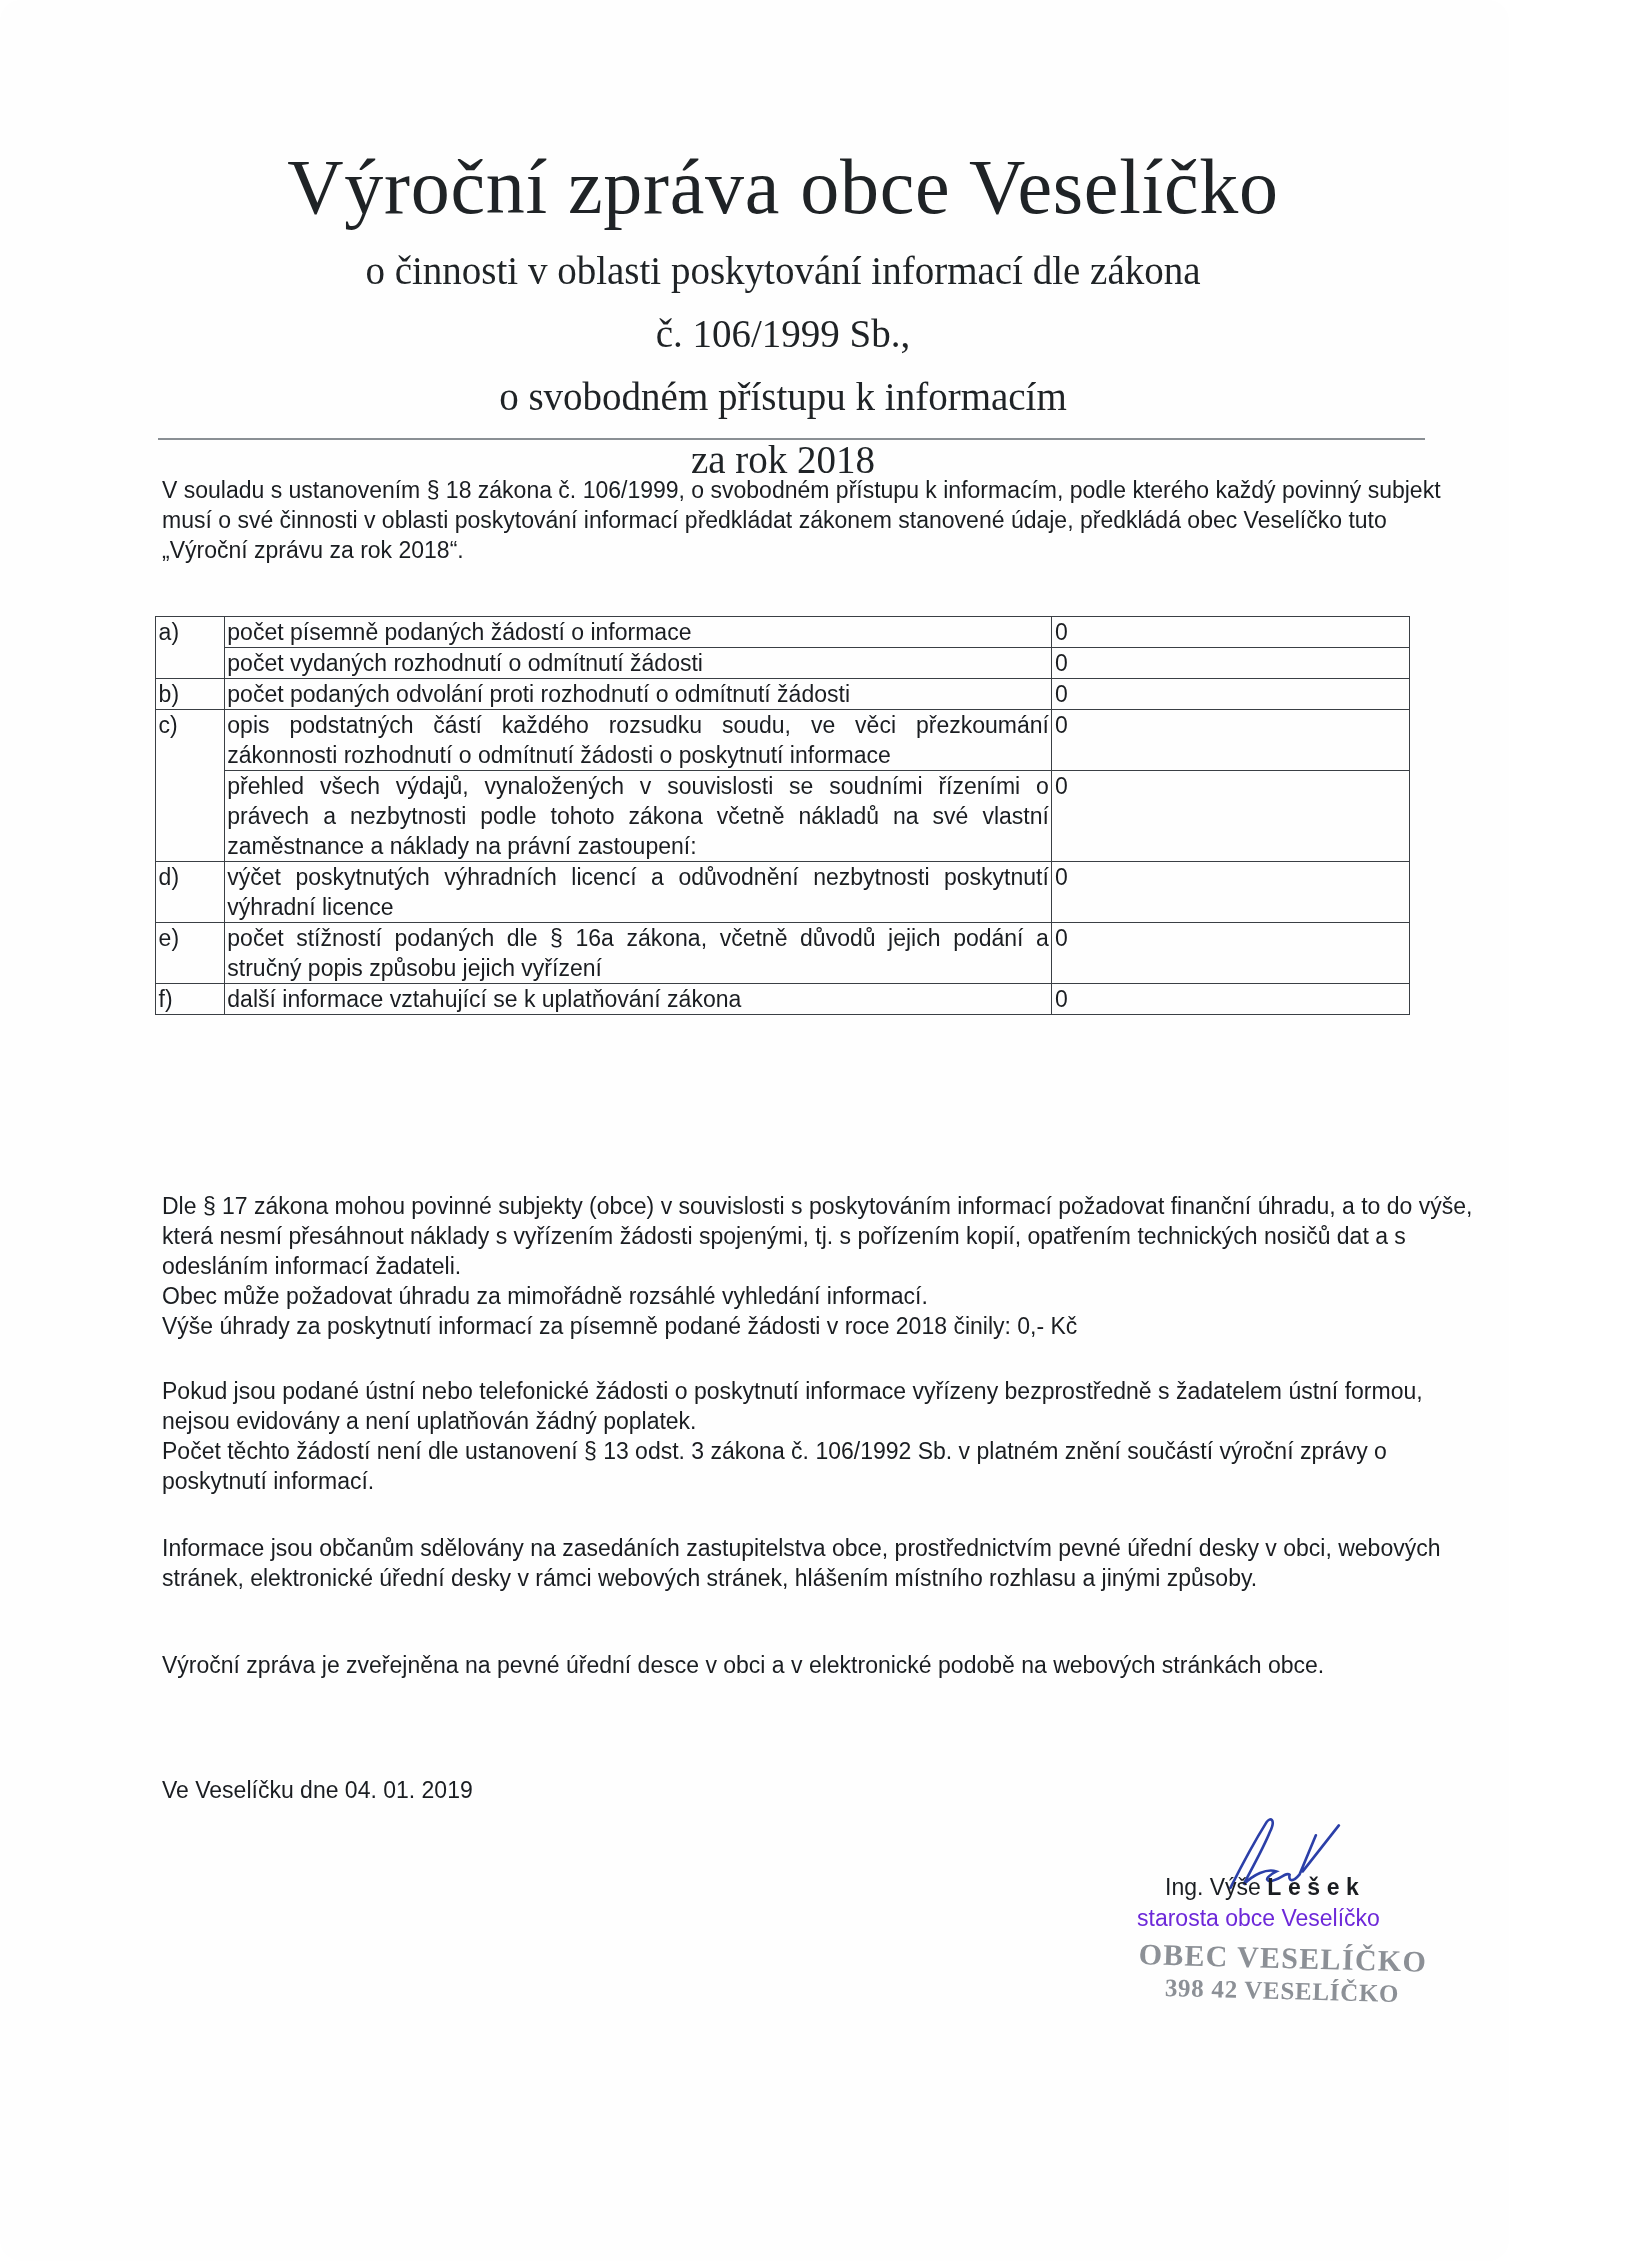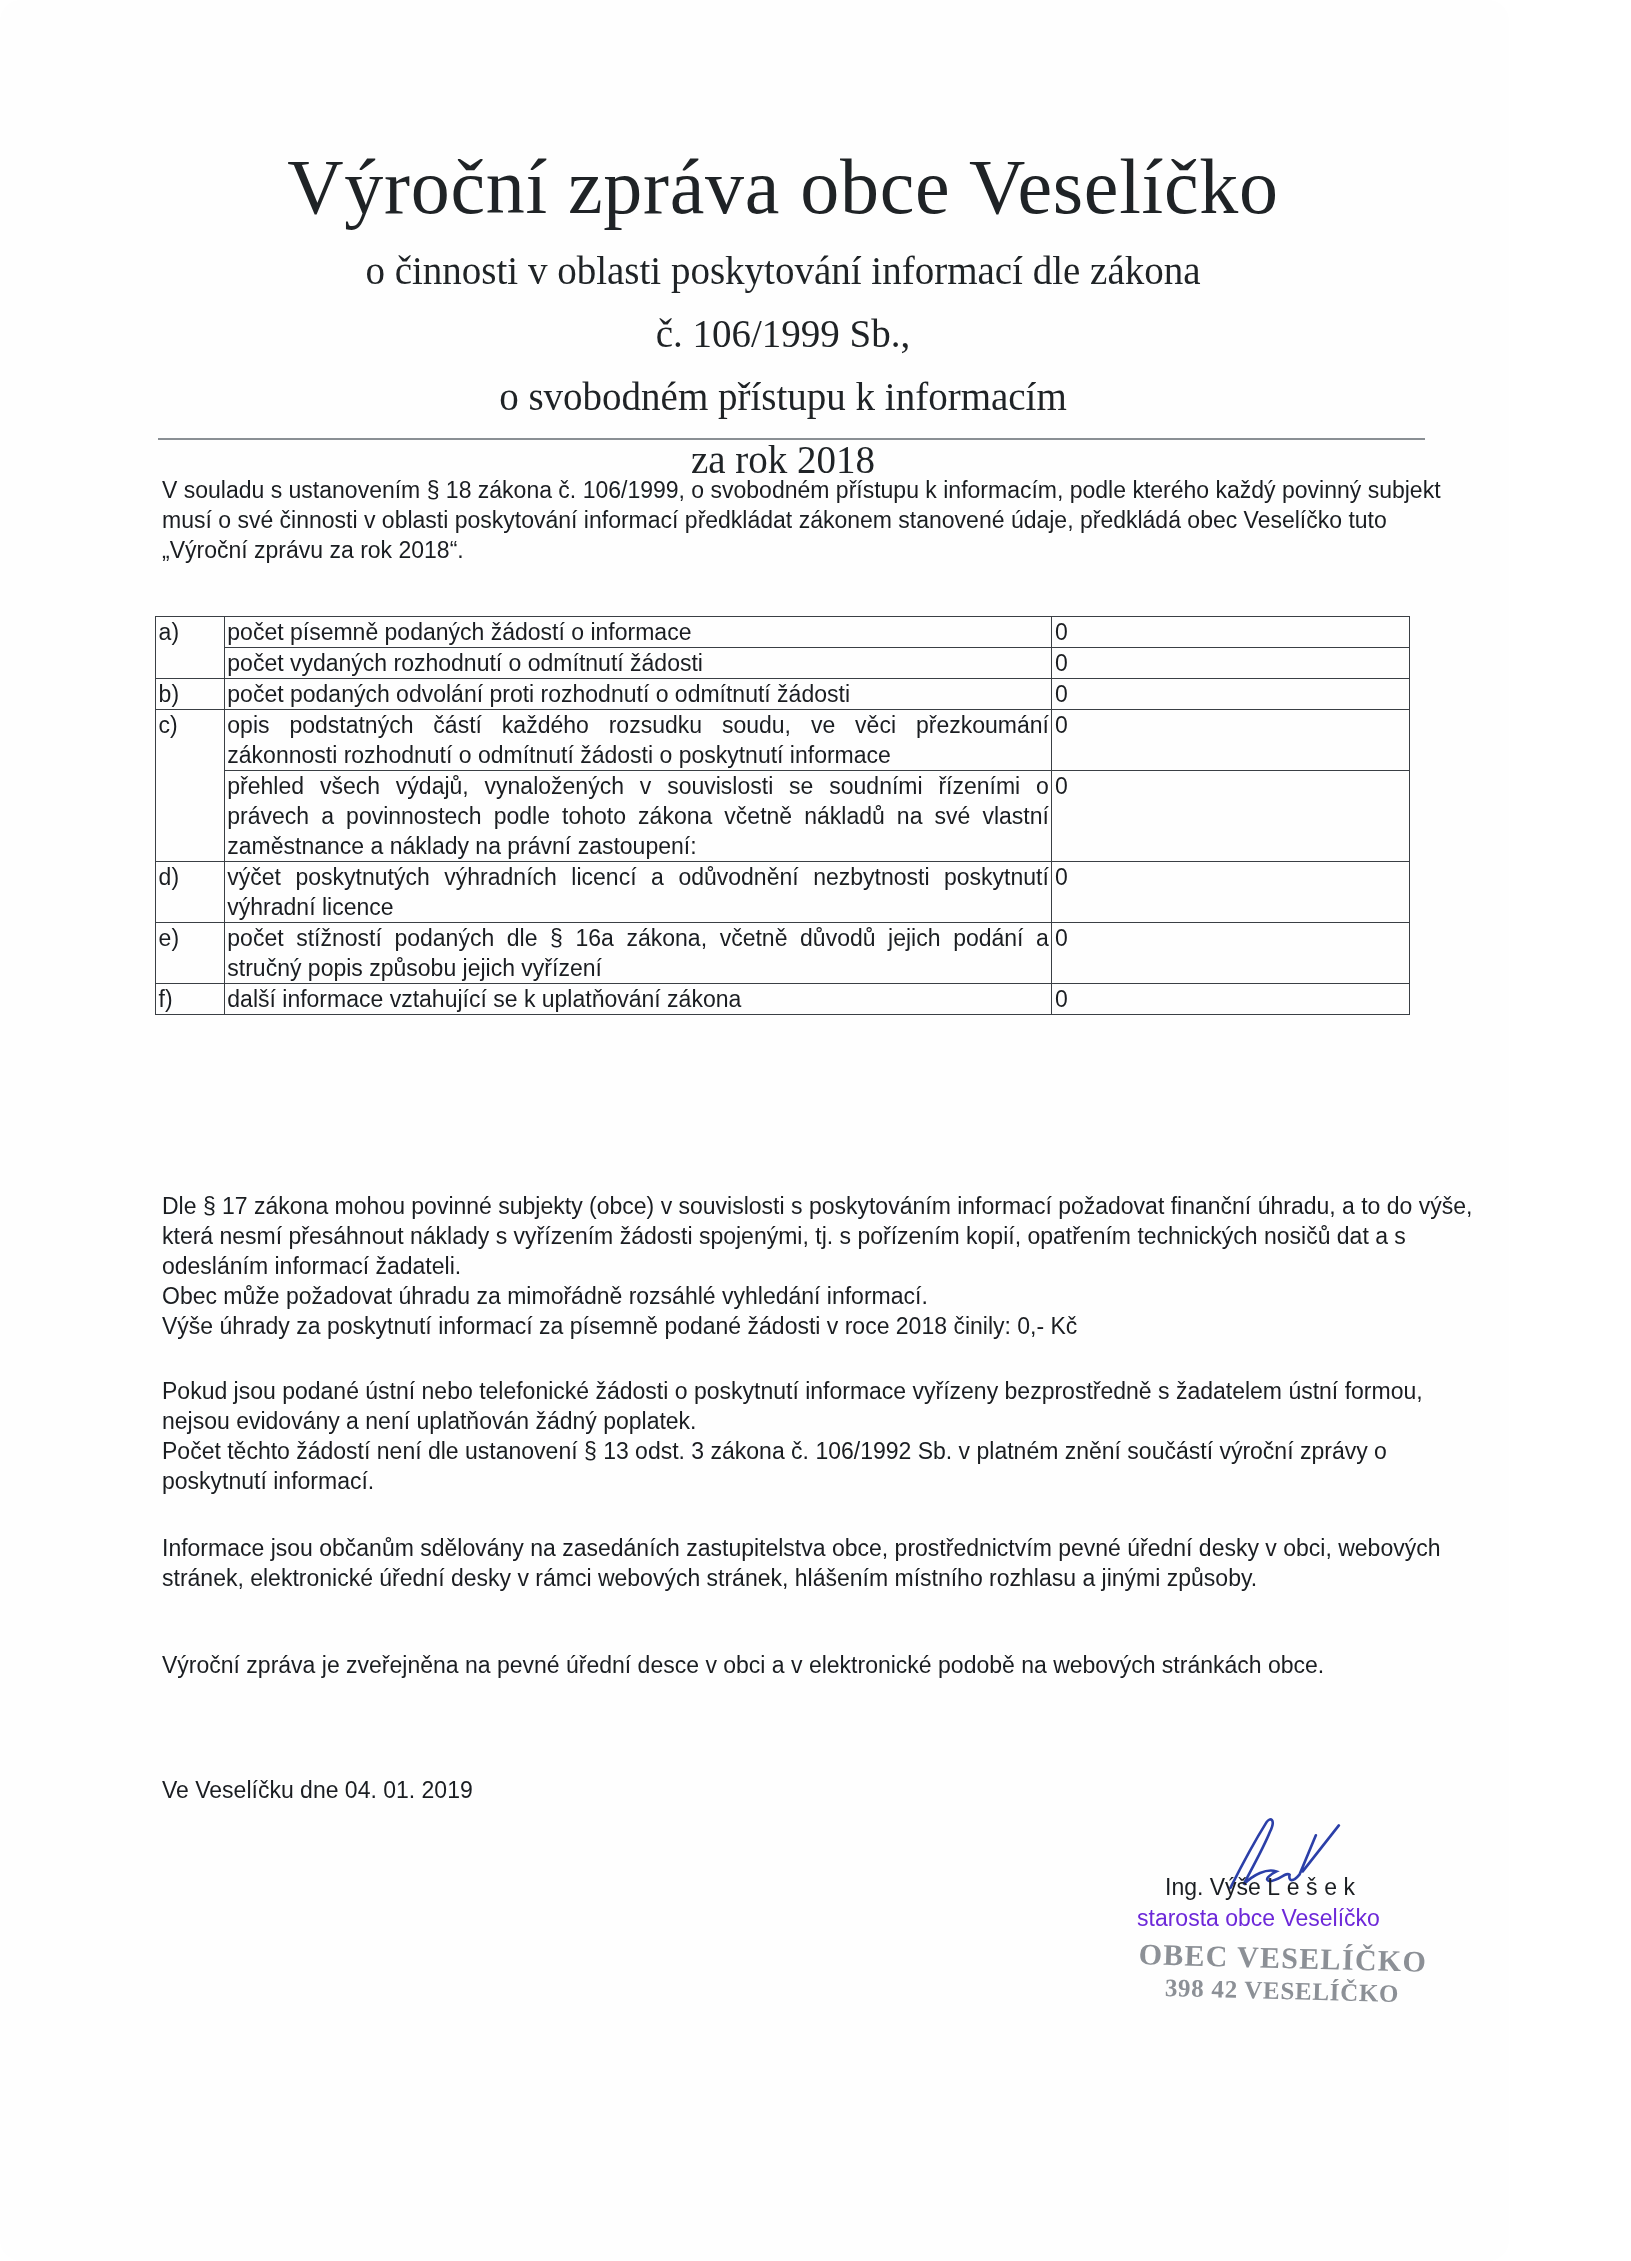--- a/index.html
+++ b/index.html
@@ -23,21 +23,21 @@
   table.report td.not { border-top: none; }
 
   .para2 { left: 162px; top: 1191px; width: 1316px; }
   .para3 { left: 162px; top: 1376px; width: 1316px; }
   .para4 { left: 162px; top: 1533px; width: 1316px; }
   .para5 { left: 162px; top: 1650px; width: 1316px; }
   .date { left: 162px; top: 1775px; }
 
   .signature { position: absolute; left: 1204px; top: 1809px; width: 158px; height: 92px; }
   .sig-name { position: absolute; left: 1165px; top: 1874px; font-family: "Liberation Sans", sans-serif; font-size: 23px; color: #1a1d21; }
-  .sig-name .spaced { letter-spacing: 6.6px; }
+  .sig-name .spaced { letter-spacing: 6.6px; font-weight: bold; }
   .sig-role { position: absolute; left: 1137px; top: 1905px; font-family: "Liberation Sans", sans-serif; font-size: 23px; color: #6d28d9; }
   .stamp { position: absolute; left: 1138px; top: 1940px; width: 289px; text-align: center; font-family: "Liberation Serif", serif; color: #8c9096; transform: rotate(1.5deg); }
   .stamp-l1 { font-size: 30px; font-weight: bold; letter-spacing: 1.3px; line-height: 36px; }
   .stamp-l2 { font-size: 25px; font-weight: bold; letter-spacing: 0.7px; line-height: 30px; }
   p { margin: 0; }
 </style>
 </head>
 <body>
 
 <div class="page">
@@ -70,21 +70,21 @@
       <td class="txt">počet podaných odvolání proti rozhodnutí o odmítnutí žádosti</td>
       <td class="val">0</td>
     </tr>
     <tr>
       <td class="lbl nob">c)</td>
       <td class="txt">opis podstatných částí každého rozsudku soudu, ve věci přezkoumání zákonnosti rozhodnutí o odmítnutí žádosti o poskytnutí informace</td>
       <td class="val">0</td>
     </tr>
     <tr>
       <td class="lbl not"></td>
-      <td class="txt">přehled všech výdajů, vynaložených v souvislosti se soudními řízeními o právech a povinnostech podle tohoto zákona včetně nákladů na své vlastní zaměstnance a náklady na právní zastoupení:</td>
+      <td class="txt">přehled všech výdajů, vynaložených v souvislosti se soudními řízeními o právech a nezbytnosti podle tohoto zákona včetně nákladů na své vlastní zaměstnance a náklady na právní zastoupení:</td>
       <td class="val">0</td>
     </tr>
     <tr>
       <td class="lbl">d)</td>
       <td class="txt">výčet poskytnutých výhradních licencí a odůvodnění nezbytnosti poskytnutí výhradní licence</td>
       <td class="val">0</td>
     </tr>
     <tr>
       <td class="lbl">e)</td>
       <td class="txt">počet stížností podaných dle § 16a zákona, včetně důvodů jejich podání a stručný popis způsobu jejich vyřízení</td>

